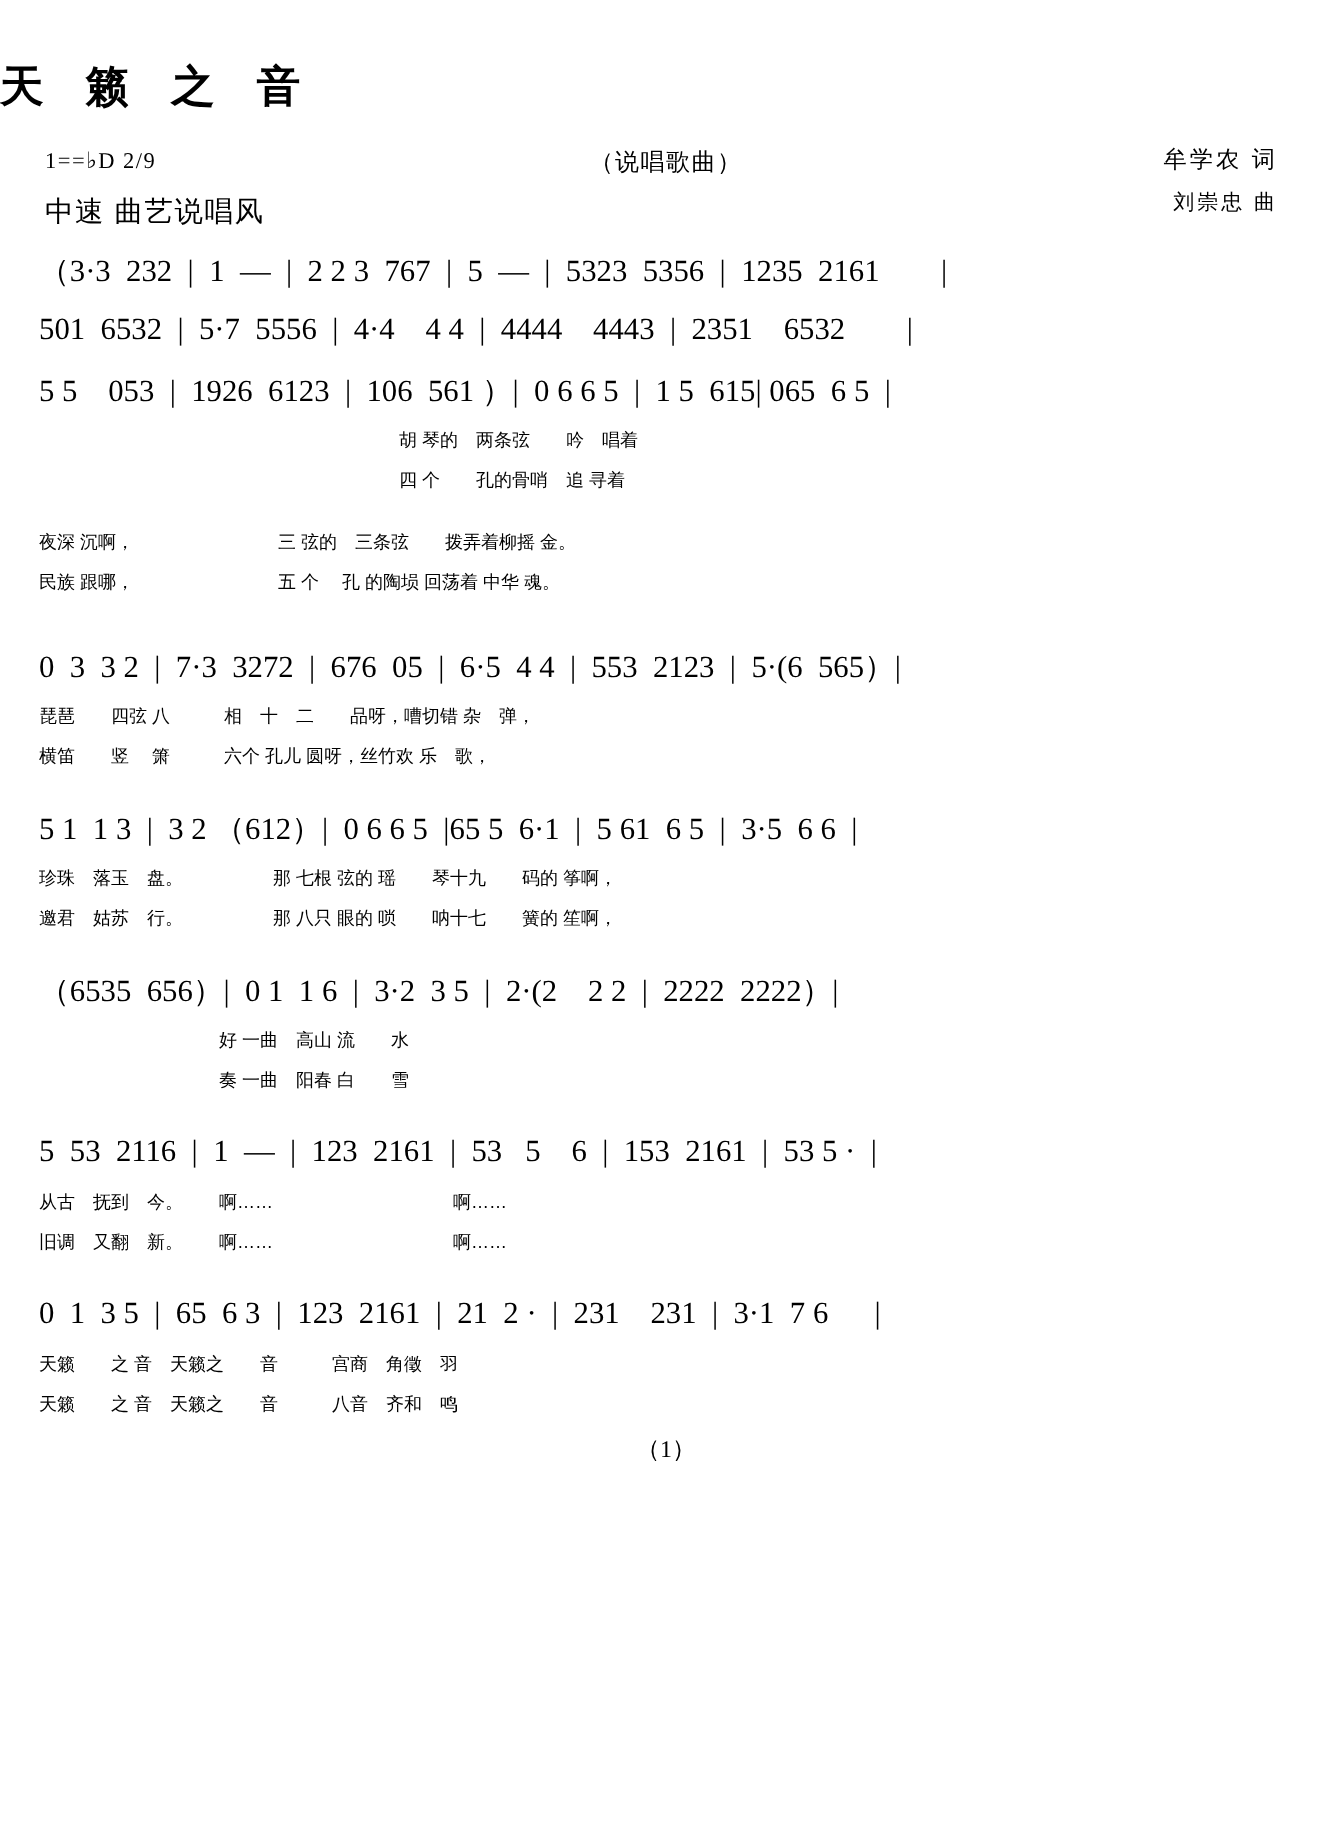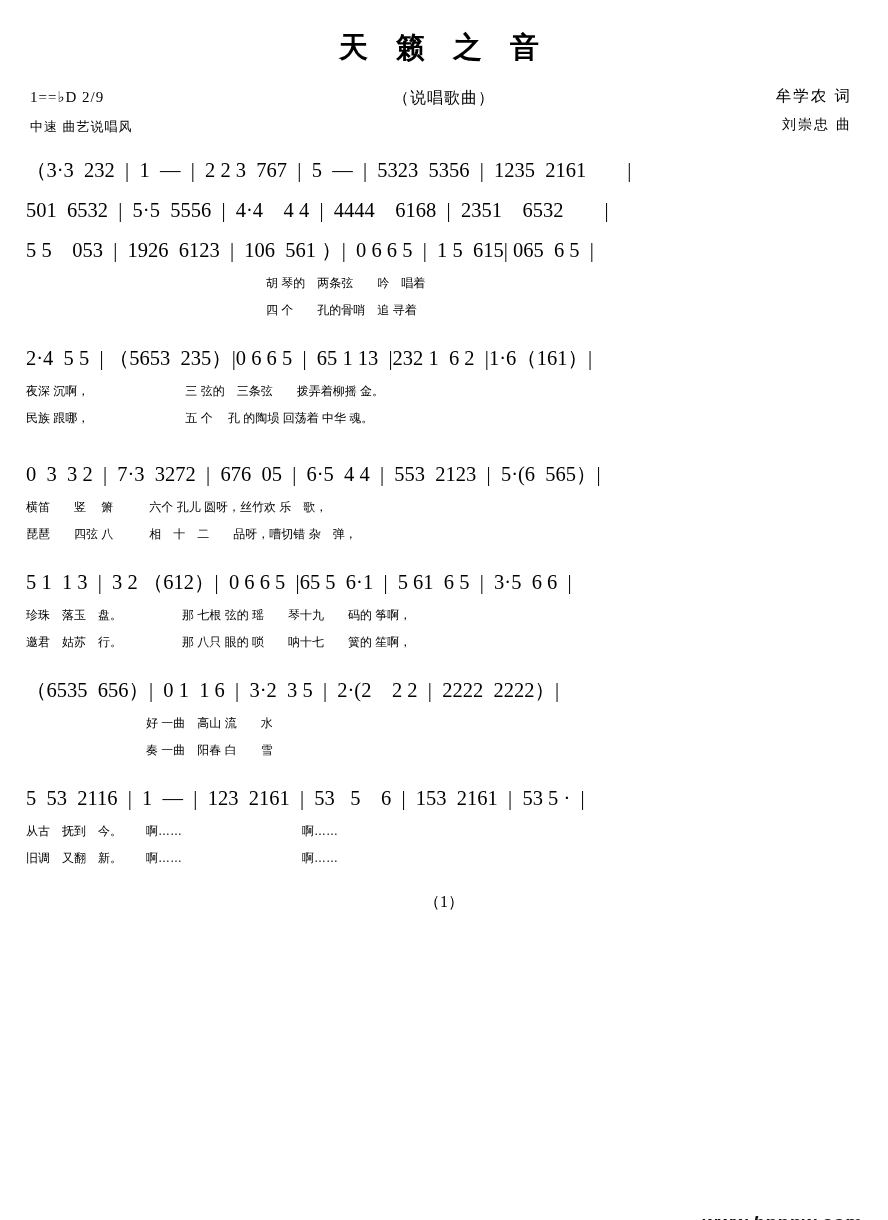--- a/index.html
+++ b/index.html
@@ -8,42 +8,41 @@
     background:#ffffff;
     font-family:"Liberation Serif", serif;
     color:#000;
     position:relative;
     overflow:hidden;
   }
   .sheet{position:relative;width:888px;height:1220px;}
 
   
   .title{
-    text-align:center;
     font-family:"Liberation Sans", sans-serif;
     font-weight:bold;
     font-size:29px;
     letter-spacing:10px;
-    margin-top:28px;
+    margin-top:38px;
   }
   .meta{
     position:relative;
     height:62px;
     margin-top:14px;
   }
   .key{
     position:absolute;left:30px;top:6px;
     font-family:"Liberation Serif", serif;
     font-size:15px;
     letter-spacing:1px;
   }
   .tempo{
     position:absolute;left:30px;top:36px;
     font-family:"Liberation Sans", sans-serif;
-    font-size:13px;
+    font-size:19px;
     letter-spacing:1px;
   }
   .genre{
     position:absolute;left:0;right:0;top:6px;
     text-align:center;
     font-family:"Liberation Sans", sans-serif;
     font-size:16px;
     letter-spacing:1px;
   }
   .lyricist{
@@ -128,50 +127,47 @@
   <div class="system">
 
     <div>
       <div class="staffline">
         <span class="notes">（3·3  232  |  1  —  |  2 2 3  767  |  5  —  |  5323  5356  |  1235  2161        |</span>
       </div>
     </div>
 
     <div>
       <div class="staffline">
-        <span class="notes">501  6532  |  5·5  5556  |  4·4    4 4  |  4444    6168  |  2351    6532        |</span>
+        <span class="notes">501  6532  |  5·7  5556  |  4·4    4 4  |  4444    4443  |  2351    6532        |</span>
       </div>
     </div>
 
     <div>
       <div class="staffline">
         <span class="notes">5 5    053  |  1926  6123  |  106  561 ）|  0 6 6 5  |  1 5  615| 065  6 5  |</span>
       </div>
       <div class="lyricrow">　　　　　　　　　　　　　　　　　　　　胡 琴的　两条弦　　吟　唱着</div>
       <div class="lyricrow">　　　　　　　　　　　　　　　　　　　　四 个　　孔的骨哨　追 寻着</div>
     </div>
 
     <div class="sysgap"></div>
 
     <div>
-      <div class="staffline">
-        <span class="notes">2·4  5 5  | （5653  235）|0 6 6 5  |  65 1 13  |232 1  6 2  |1·6（161）|</span>
-      </div>
       <div class="lyricrow">夜深 沉啊，　　　　　　　　三 弦的　三条弦　　拨弄着柳摇 金。</div>
       <div class="lyricrow">民族 跟哪，　　　　　　　　五 个　 孔 的陶埙 回荡着 中华 魂。</div>
     </div>
 
     <div class="biggap"></div>
 
     <div>
       <div class="staffline">
         <span class="notes">0  3  3 2  |  7·3  3272  |  676  05  |  6·5  4 4  |  553  2123  |  5·(6  565）|</span>
       </div>
+      <div class="lyricrow">琵琶　　四弦 八　　　相　十　二　　品呀，嘈切错 杂　弹，</div>
       <div class="lyricrow">横笛　　竖　 箫　　　六个 孔儿 圆呀，丝竹欢 乐　歌，</div>
-      <div class="lyricrow">琵琶　　四弦 八　　　相　十　二　　品呀，嘈切错 杂　弹，</div>
     </div>
 
     <div class="sysgap"></div>
 
     <div>
       <div class="staffline">
         <span class="notes">5 1  1 3  |  3 2 （612）|  0 6 6 5  |65 5  6·1  |  5 61  6 5  |  3·5  6 6  |</span>
       </div>
       <div class="lyricrow">珍珠　落玉　盘。　　　　　那 七根 弦的 瑶　　琴十九　　码的 筝啊，</div>
       <div class="lyricrow">邀君　姑苏　行。　　　　　那 八只 眼的 唢　　呐十七　　簧的 笙啊，</div>
@@ -192,19 +188,26 @@
     <div>
       <div class="staffline">
         <span class="notes">5  53  2116  |  1  —  |  123  2161  |  53   5    6  |  153  2161  |  53 5 ·  |</span>
       </div>
       <div class="lyricrow">从古　抚到　今。　　啊……　　　　　　　　　　啊……</div>
       <div class="lyricrow">旧调　又翻　新。　　啊……　　　　　　　　　　啊……</div>
     </div>
 
     <div class="sysgap"></div>
 
+    <div>
+      <div class="staffline">
+        <span class="notes">0  1  3 5  |  65  6 3  |  123  2161  |  21  2 ·  |  231    231  |  3·1  7 6      |</span>
+      </div>
+      <div class="lyricrow">天籁　　之 音　天籁之　　音　　　宫商　角徵　羽</div>
+      <div class="lyricrow">天籁　　之 音　天籁之　　音　　　八音　齐和　鸣</div>
+    </div>
 
   </div>
 
   <div class="pagenum">（1）</div>
   <div class="watermark">www.hpppw.com</div>
 
 </div>
 
 </body></html>

